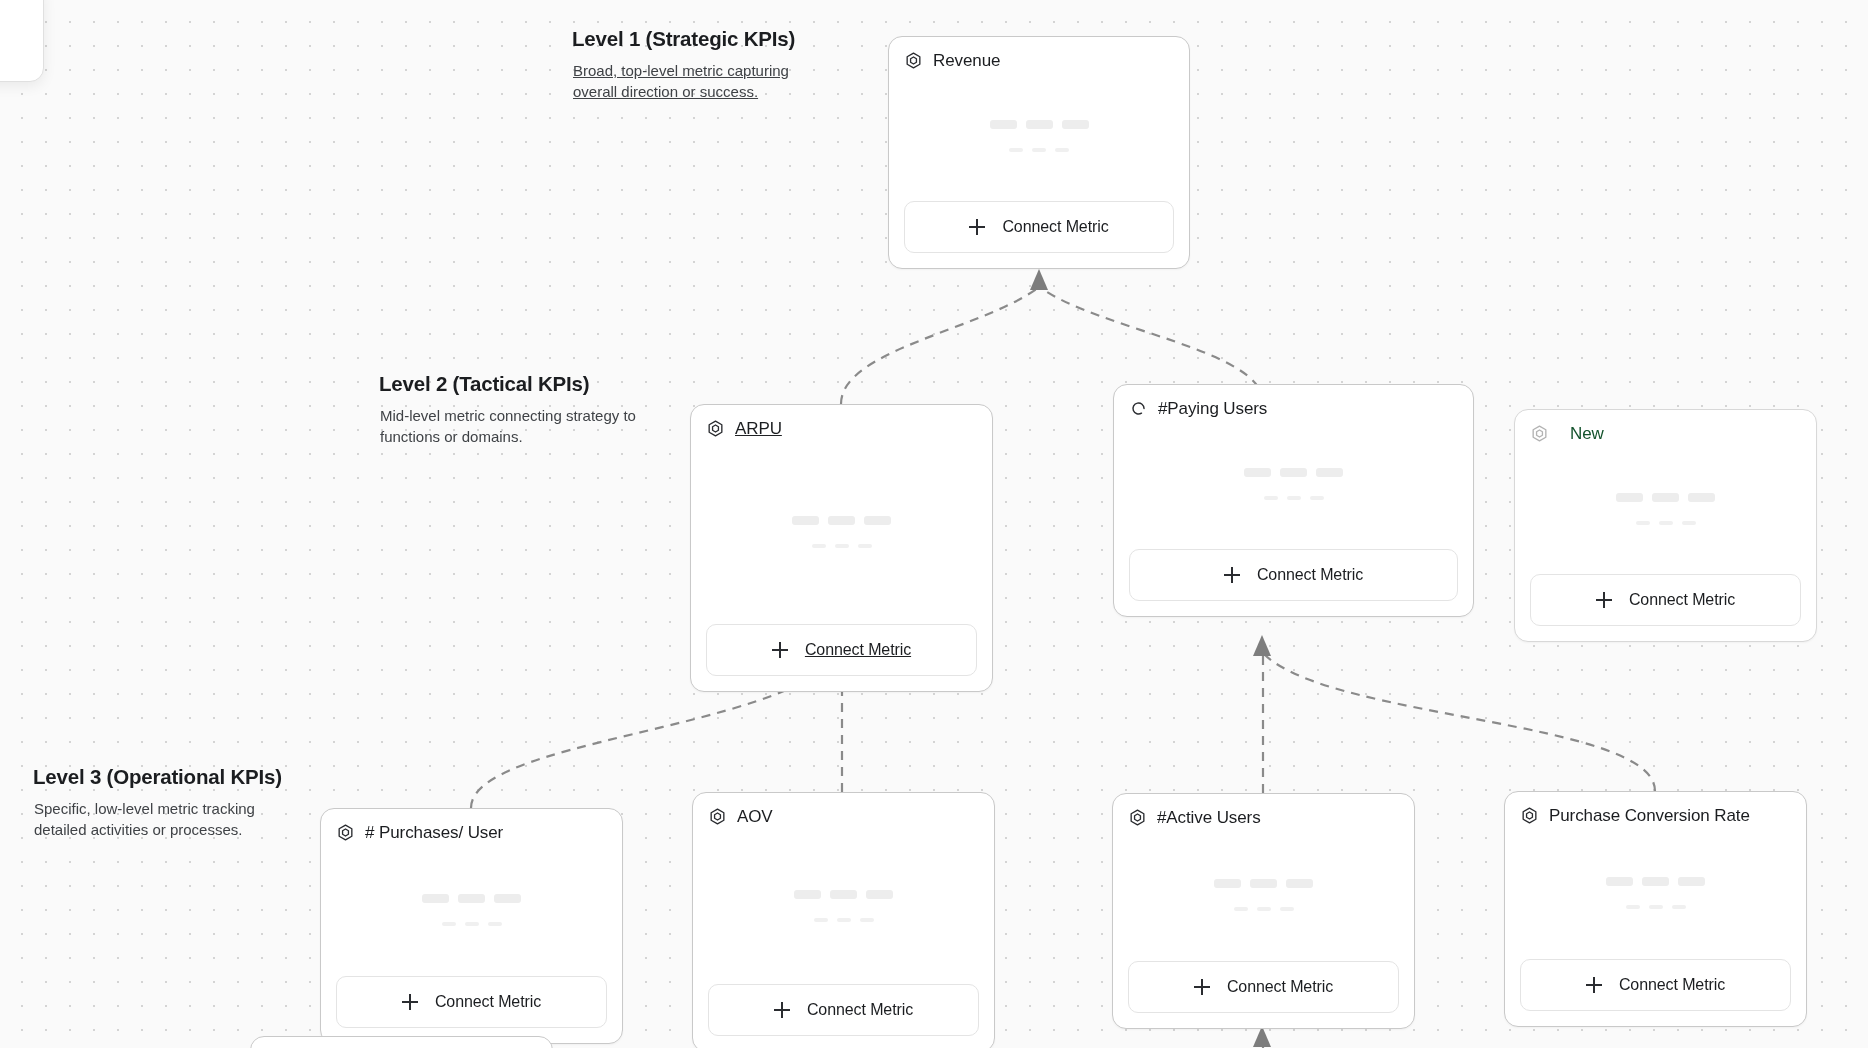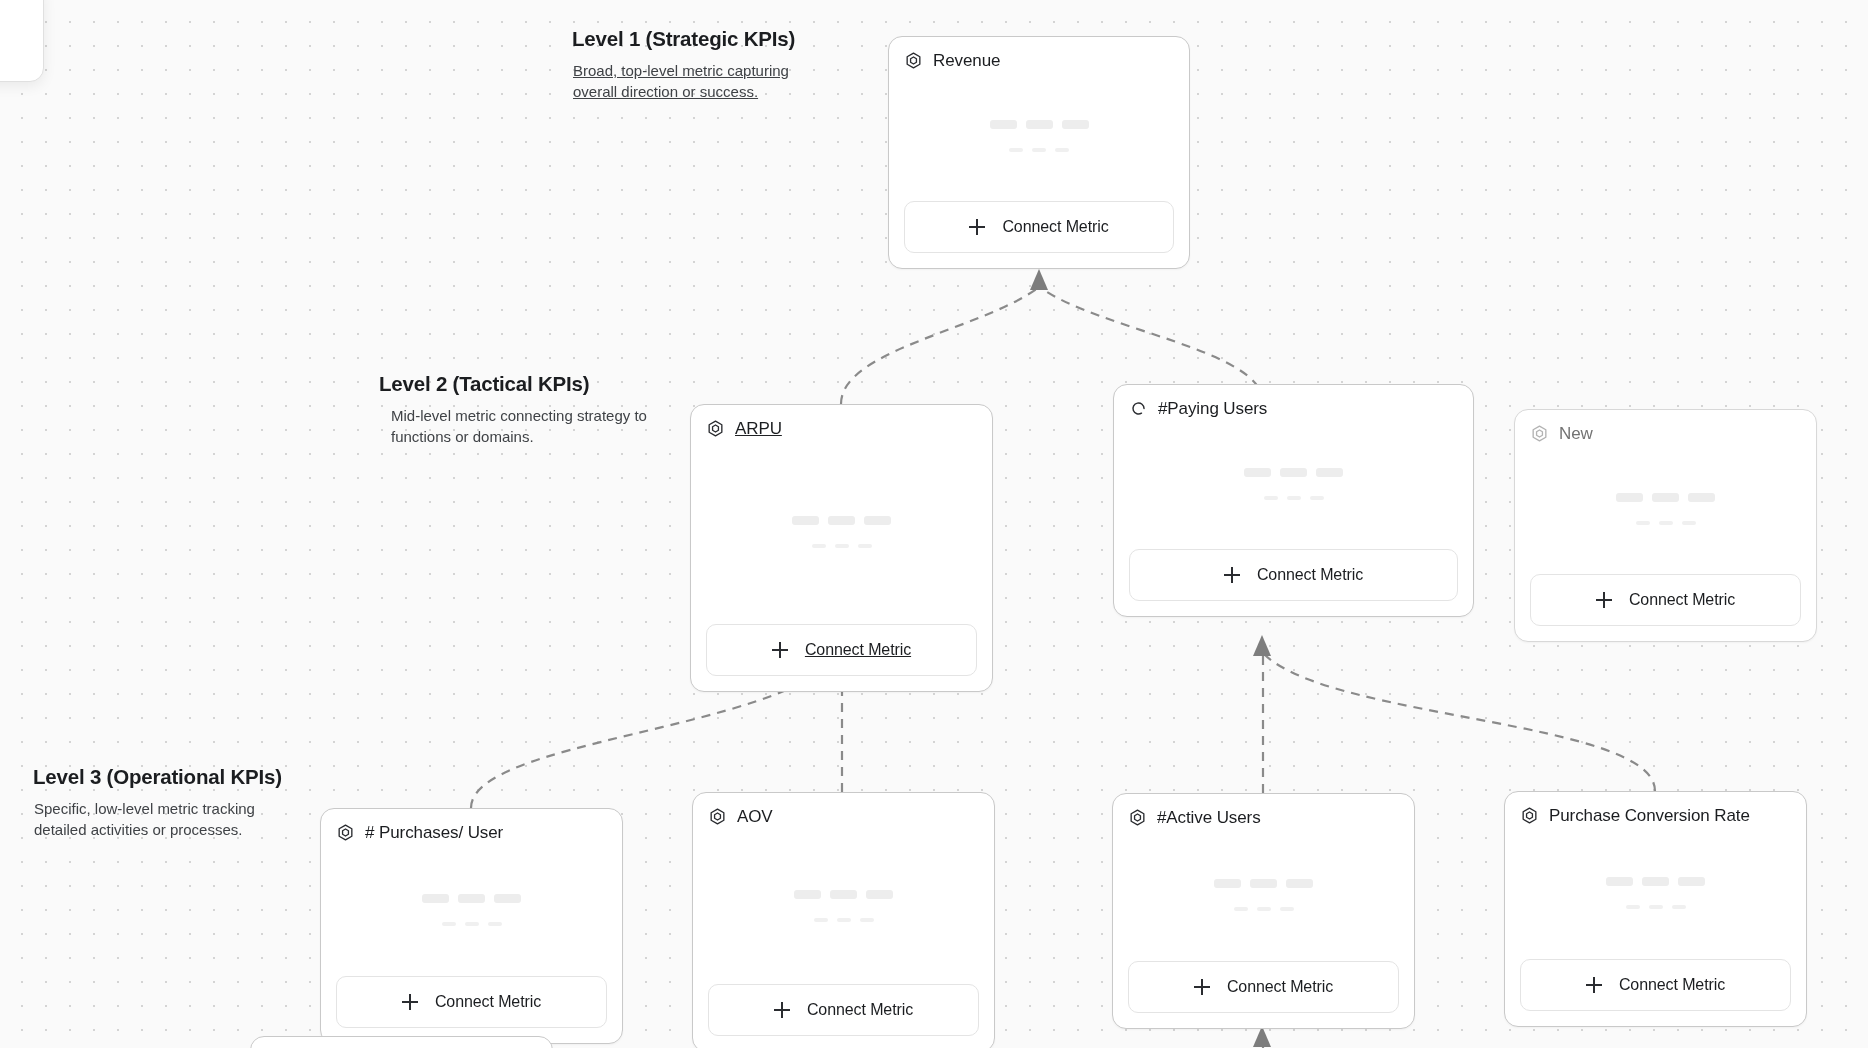--- a/index.html
+++ b/index.html
@@ -59,21 +59,21 @@
     margin-top: 9px;
     font-size: 15px;
     line-height: 1.42;
     color: #3f4246;
     max-width: 260px;
   }
 
   #level-1-label { left: 572px; top: 27px; }
   #level-1-label .level-desc { margin-left: 1px; text-decoration: underline; }
   #level-2-label { left: 379px; top: 372px; }
-  #level-2-label .level-desc { margin-left: 12px; }
+  #level-2-label .level-desc { margin-left: 1px; }
   #level-3-label { left: 33px; top: 765px; }
   #level-3-label .level-desc { margin-left: 1px; }
 
   
   .node-card {
     position: absolute;
     background: #ffffff;
     border: 1px solid #c9c9c9;
     border-radius: 14px;
     box-shadow: 0 1px 2px rgba(0,0,0,0.04);
@@ -100,21 +100,21 @@
   }
   .card-icon svg { display: block; width: 19px; height: 19px; }
   .card-title {
     font-size: 17px;
     font-weight: 500;
     letter-spacing: -0.1px;
     color: #1b1d20;
     white-space: nowrap;
     overflow: hidden;
   }
-  .ghost .card-title { color: #737373; }
+  .ghost .card-title { color: #14532d; margin-left: 11px; }
   .ghost .card-icon svg { stroke: #b3b3b3; }
 
   .card-body {
     flex: 1 1 auto;
     display: flex;
     flex-direction: column;
     align-items: center;
     justify-content: center;
     gap: 19px;
     padding-bottom: 6px;

